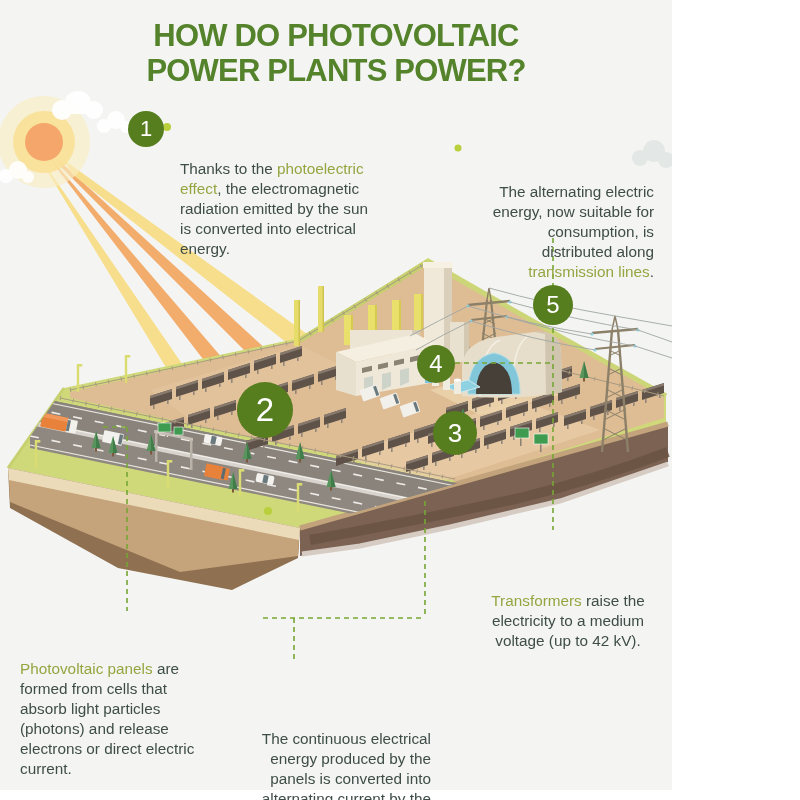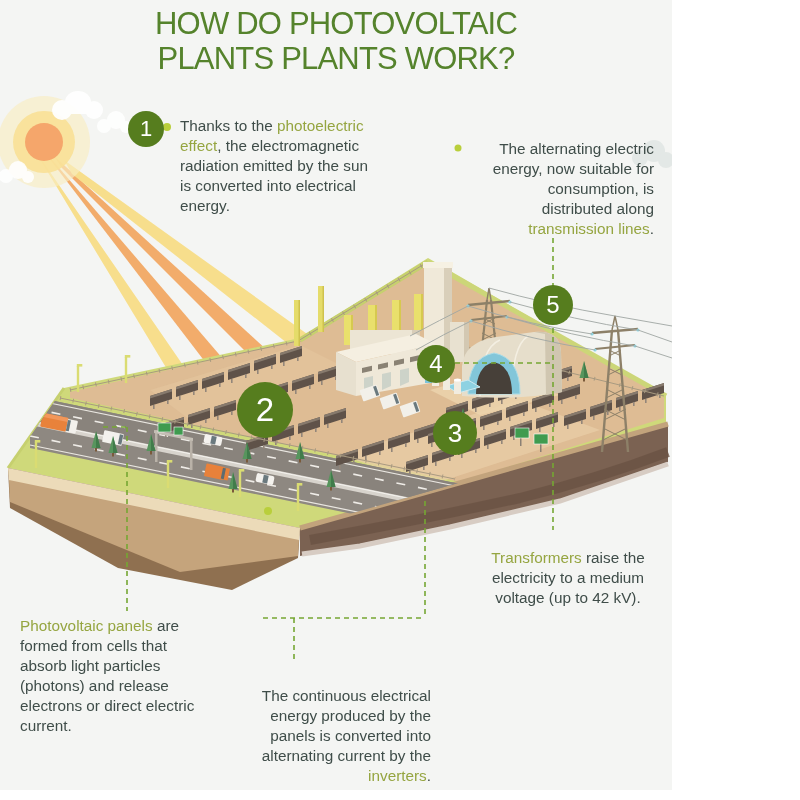--- a/index.html
+++ b/index.html
@@ -1,22 +1,22 @@
 <!DOCTYPE html>
 <html><head>
 <meta charset="utf-8">
 <style>
   html,body{margin:0;padding:0;background:#ffffff;}
   #stage{position:relative;width:800px;height:800px;background:#ffffff;overflow:hidden;
          font-family:"Liberation Sans",sans-serif;}
   #canvas{position:absolute;left:0;top:0;width:672px;height:790px;background:#f4f5f3;}
   #art{position:absolute;left:0;top:0;}
-  .title{position:absolute;left:0;top:6px;width:672px;text-align:center;z-index:2;
-         font-weight:normal;font-size:31px;line-height:35px;letter-spacing:-0.8px;color:#55832c;}
-  .txt{position:absolute;z-index:2;font-size:15.3px;line-height:20px;color:#3f4d49;}
+  .title{position:absolute;left:0;top:18px;width:672px;text-align:center;z-index:2;
+         font-weight:bold;font-size:31px;line-height:35px;letter-spacing:-0.8px;color:#55832c;}
+  .txt{position:absolute;z-index:2;font-size:15.3px;line-height:20px;color:#3f4d49;margin-top:43px;}
   .txt .green{color:#95a540;}
   .t-step1{left:180px;top:116px;width:188px;text-align:left;}
   .t-step5{left:474px;top:139px;width:180px;text-align:right;}
   .t-step4{left:483px;top:548px;width:170px;text-align:center;}
   .t-step2{left:20px;top:616px;width:192px;text-align:left;}
   .t-step3{left:246px;top:686px;width:185px;text-align:right;}
   .numcircle{position:absolute;z-index:3;background:#567d1e;border-radius:50%;color:#ffffff;
              display:flex;align-items:center;justify-content:center;}
   .c1{left:128px;top:111px;width:36px;height:36px;font-size:22px;}
   .c2{left:237px;top:382px;width:56px;height:56px;font-size:33px;}
@@ -367,21 +367,21 @@
       </g>
       <g fill="#b9cf3b">
         <circle cx="167" cy="127" r="4"></circle>
         <circle cx="458" cy="148" r="3.5"></circle>
         <circle cx="268" cy="511" r="4"></circle>
       </g>
     </svg>
 
     <div class="title">
       <div>HOW DO PHOTOVOLTAIC</div>
-      <div>PLANTS PLANTS WORK?</div>
+      <div>POWER PLANTS POWER?</div>
     </div>
 
     <div class="txt t-step1"><span>Thanks to the </span><span class="green">photoelectric effect</span><span>, the electromagnetic radiation emitted by the sun is converted into electrical energy.</span></div>
 
     <div class="txt t-step5"><span>The alternating electric energy, now suitable for consumption, is distributed along </span><span class="green">transmission lines</span><span>.</span></div>
 
     <div class="txt t-step4"><span></span><span class="green">Transformers</span><span> raise the electricity to a medium voltage (up to 42 kV).</span></div>
 
     <div class="txt t-step2"><span></span><span class="green">Photovoltaic panels</span><span> are formed from cells that absorb light particles (photons) and release electrons or direct electric current.</span></div>
 

